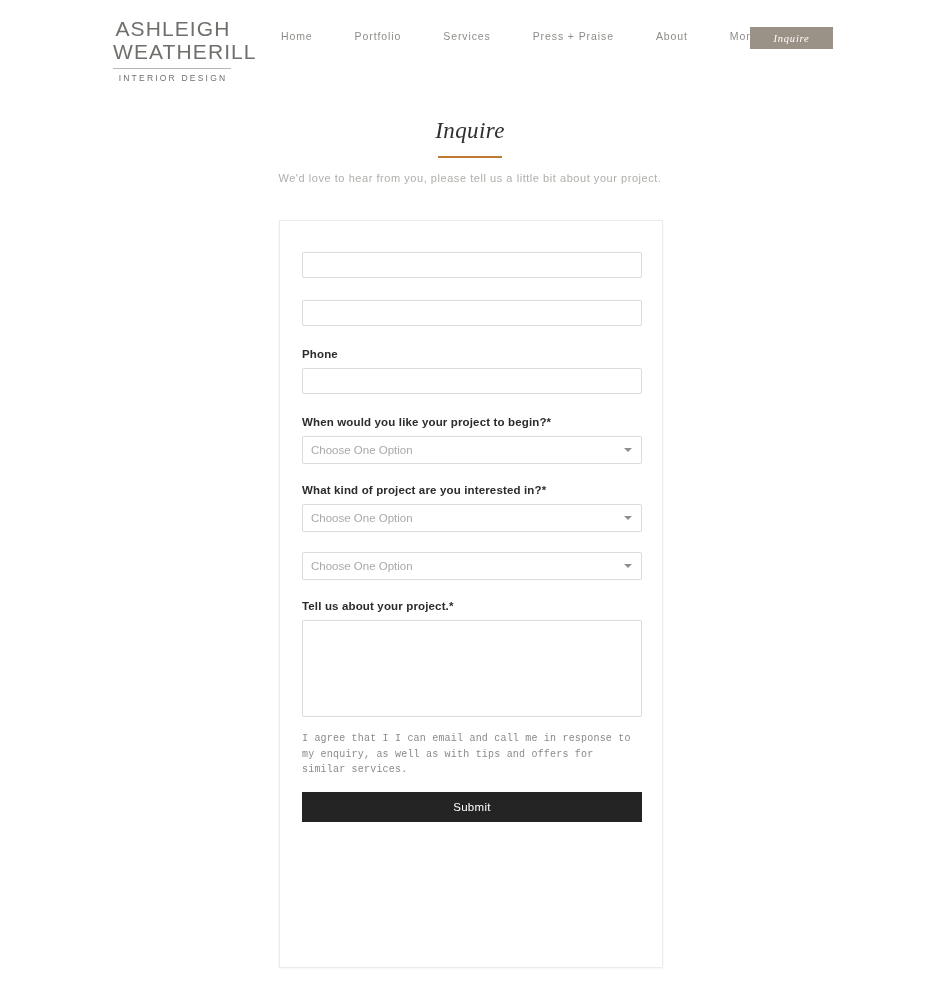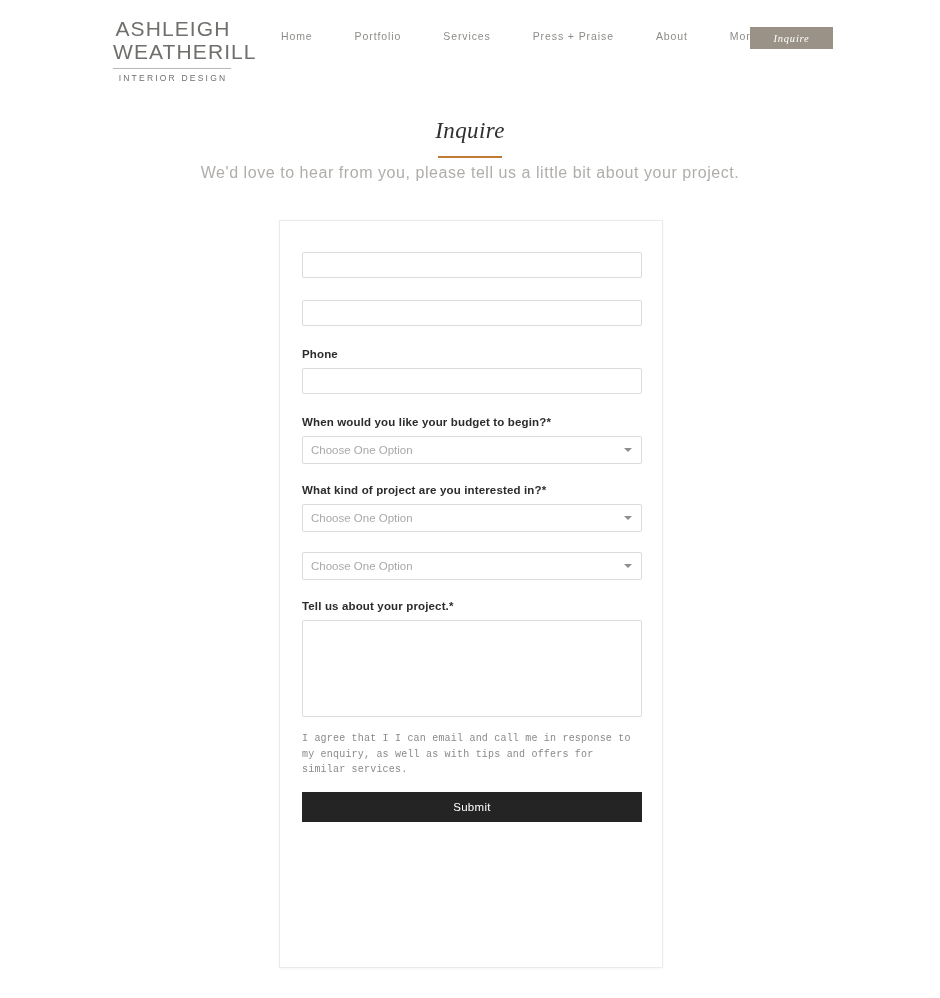--- a/index.html
+++ b/index.html
@@ -101,23 +101,23 @@
     color: #2f2f2d;
     letter-spacing: 0.4px;
   }
   .title-underline {
     width: 64px;
     height: 2px;
     background: #c07a33;
     margin: 12px auto 0 auto;
   }
   .subtitle {
-    margin-top: 6px;
+    margin-top: 14px;
     text-align: center;
-    font-size: 16px;
+    font-size: 11px;
     letter-spacing: 0.55px;
     color: #b0aeaa;
   }
 
   
   .card {
     position: absolute;
     left: 279px;
     top: 220px;
     width: 384px;
@@ -257,21 +257,21 @@
       <input class="text-input" type="text" placeholder="" style="">
     </div>
 
     <div class="field">
       <div class="field-label">Phone</div>
       <input class="text-input" type="text" placeholder="" style="">
     </div>
 
 
     <div class="field">
-      <div class="field-label">When would you like your budget to begin?*</div>
+      <div class="field-label">When would you like your project to begin?*</div>
       <div class="select-wrap">
         <div class="select-box">Choose One Option</div>
         <span class="caret"></span>
       </div>
     </div>
 
     <div class="field">
       <div class="field-label">What kind of project are you interested in?*</div>
       <div class="select-wrap">
         <div class="select-box">Choose One Option</div>

